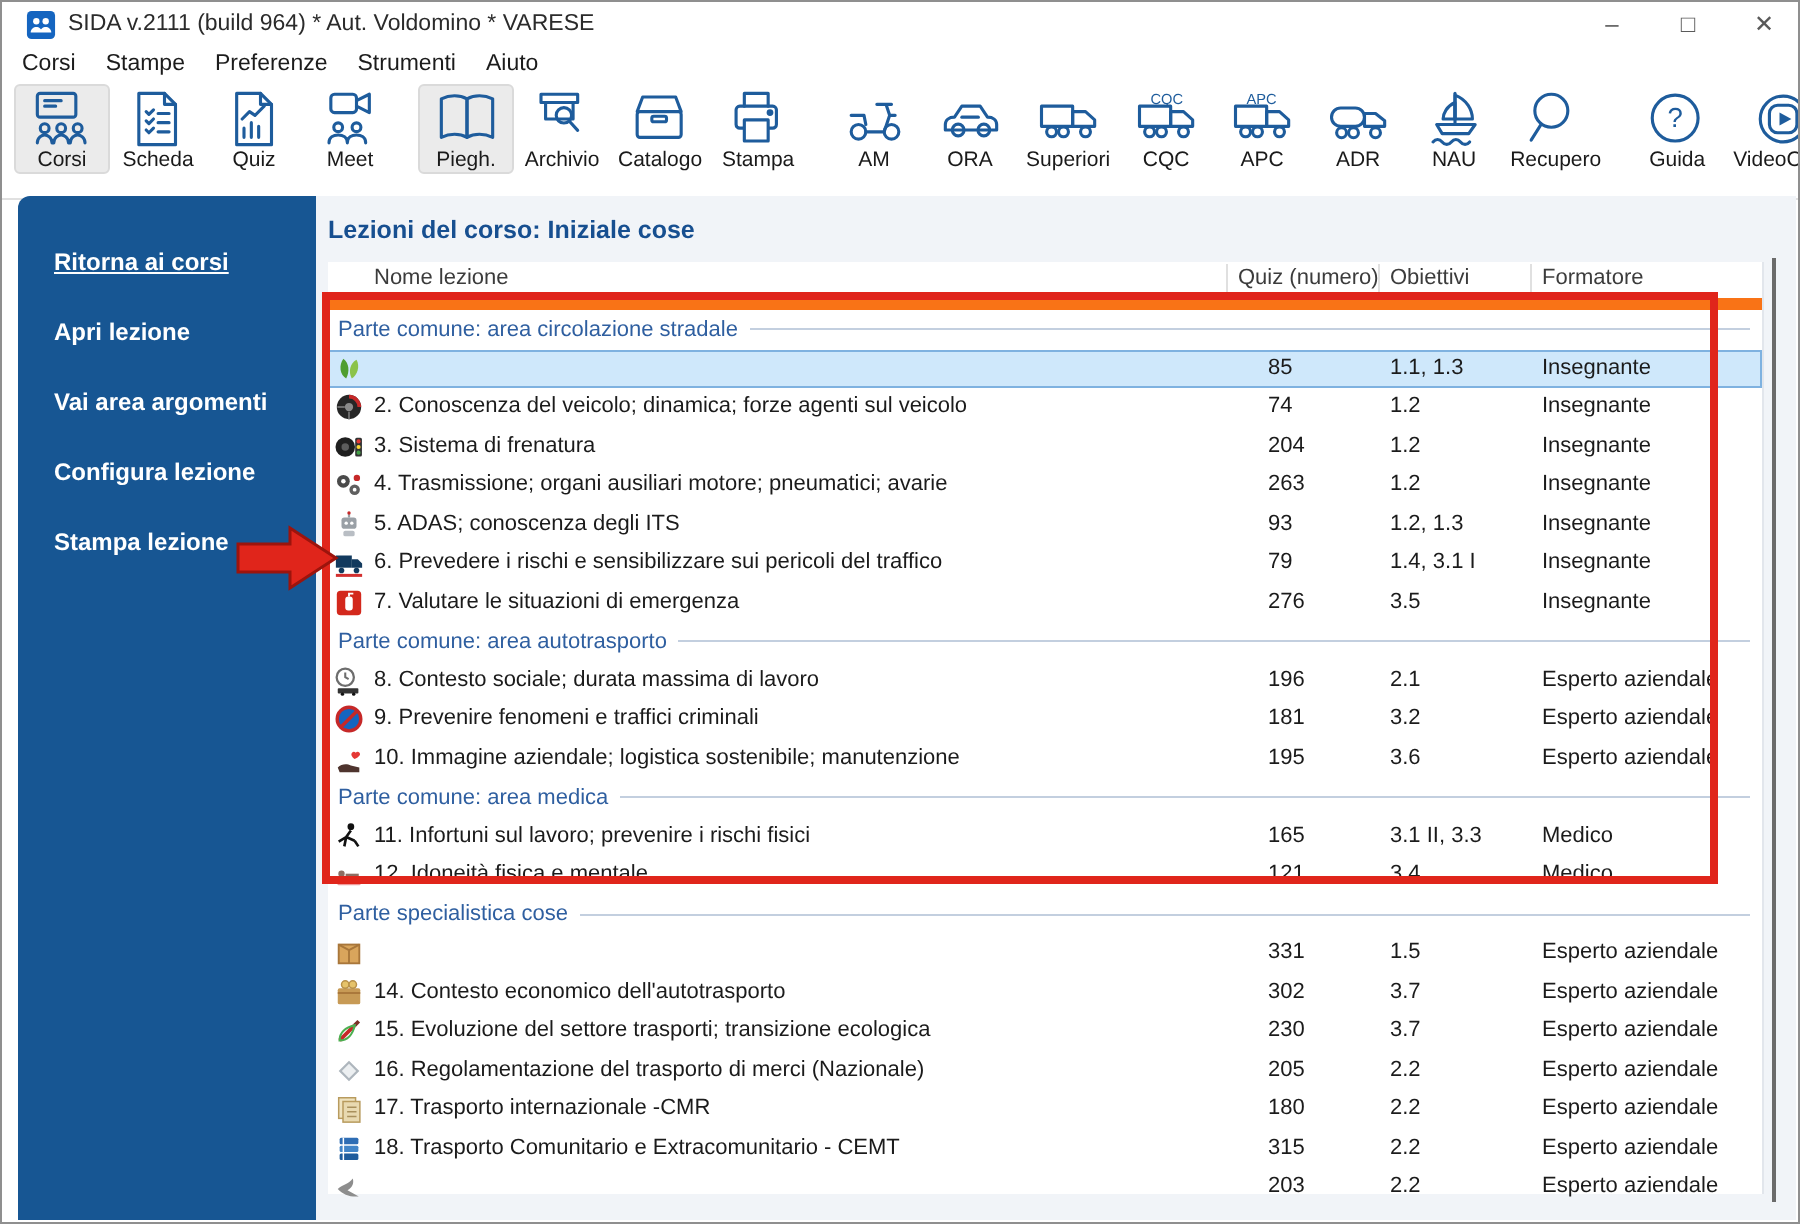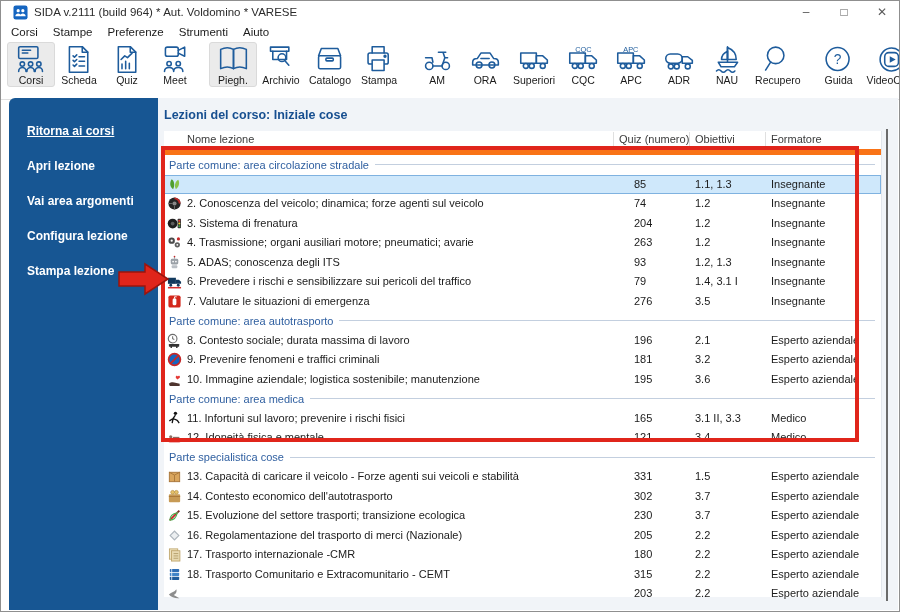--- a/index.html
+++ b/index.html
@@ -492,21 +492,20 @@
           <span class="sec-label">Parte specialistica cose</span>
           <span class="sec-line"></span>
         </div>
         <div class="trow lesson">
           <span class="row-icon">
             <svg viewBox="0 0 16 16">
               <rect x="2.5" y="3.5" width="11" height="10" fill="#d9a55c" stroke="#a8763a" stroke-width="1"></rect>
               <path d="M2.5 3.5l5.5 3 5.5-3M8 6.5V13.5" stroke="#a8763a" stroke-width="1" fill="none"></path>
             </svg>
           </span>
-          <span class="cell name">13. Capacità di caricare il veicolo - Forze agenti sui veicoli e stabilità</span>
           <span class="cell quiz">331</span>
           <span class="cell ob">1.5</span>
           <span class="cell fm">Esperto aziendale</span>
         </div>
         <div class="trow lesson">
           <span class="row-icon">
             <svg viewBox="0 0 16 16">
               <rect x="2" y="5.5" width="12" height="8.5" rx="1" fill="#c79a55"></rect>
               <path d="M2 8h12" stroke="#a8763a" stroke-width="1"></path>
               <circle cx="6" cy="3.5" r="2" fill="#e6c36a" stroke="#b8914a" stroke-width="0.8"></circle>

